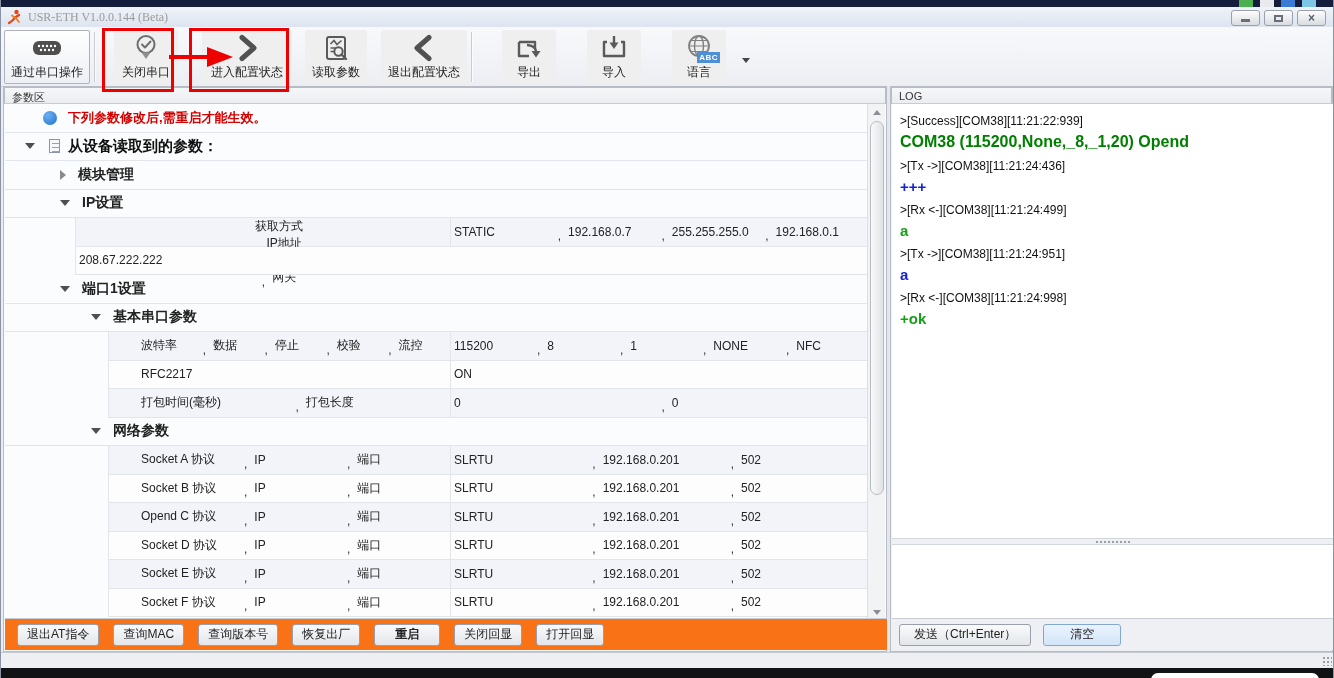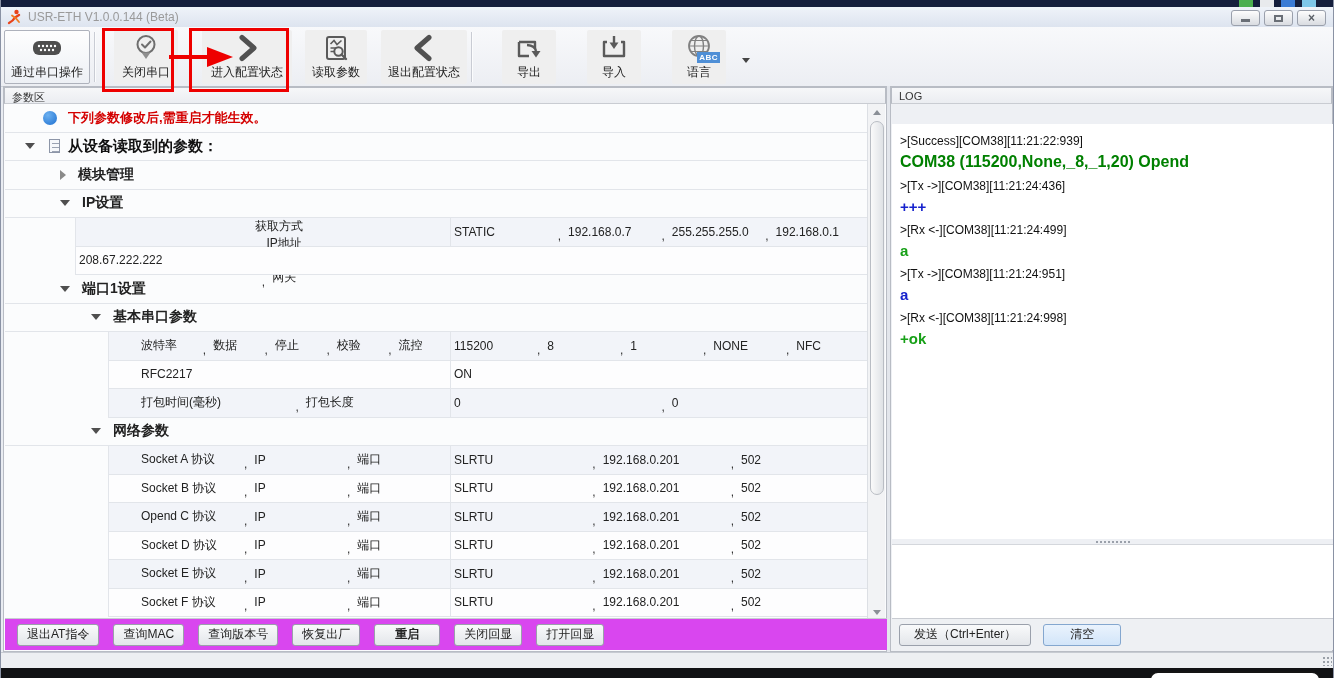--- a/index.html
+++ b/index.html
@@ -7,21 +7,21 @@
        font-family:"Liberation Sans","DejaVu Sans",sans-serif;
        background:#e9ecf2;border-left:1px solid #8a92a4;border-right:1px solid #8a92a4;
        box-sizing:border-box;}
   
   .top-strip{position:absolute;left:0;top:0;width:1334px;height:7px;background:#141e3c;}
   .top-strip .dot{position:absolute;top:0;height:7px;width:14px;}
   
   .titlebar{position:absolute;left:0;top:7px;width:1334px;height:20px;
             background:linear-gradient(#eff3f9,#dde4ef);border-bottom:1px solid #cdd4e0;}
   .appicon{position:absolute;left:6px;top:2px;width:16px;height:16px;}
-  .wtitle{position:absolute;left:27px;top:3px;font-size:12px;color:#9a9a9a;}
+  .wtitle{position:absolute;left:27px;top:3px;font-size:12px;color:#9a9a9a;font-family:Liberation Serif, serif;}
   .winbtns{position:absolute;right:9px;top:3px;display:flex;gap:4px;}
   .wbtn{width:29px;height:16px;border:1px solid #9aa0ac;border-radius:3px;
         background:linear-gradient(#fdfdfd,#d9dce1);display:flex;align-items:center;justify-content:center;
         box-sizing:border-box;color:#5a5f66;}
   .g-min{width:9px;height:3px;background:#6a6f76;margin-top:5px;}
   .g-max{width:9px;height:7px;border:2px solid #6a6f76;box-sizing:border-box;}
   .g-close{font-size:12px;font-weight:bold;line-height:12px;}
   
   .toolbar{position:absolute;left:0;top:27px;width:1334px;height:59px;
            background:linear-gradient(#f8f9fb,#eceef3);border-bottom:1px solid #cfd3da;
@@ -81,28 +81,28 @@
   
   .vscroll{position:absolute;right:1px;top:17px;width:17px;height:516px;background:#f2f3f5;
            border-left:1px solid #dcdfe4;}
   .sc-up,.sc-dn{position:absolute;left:0;width:17px;height:16px;display:flex;align-items:center;justify-content:center;}
   .sc-up{top:0;} .sc-dn{bottom:0;}
   .sc-up b{width:0;height:0;border-left:4px solid transparent;border-right:4px solid transparent;border-bottom:5px solid #8a8f96;}
   .sc-dn b{width:0;height:0;border-left:4px solid transparent;border-right:4px solid transparent;border-top:5px solid #8a8f96;}
   .sc-thumb{position:absolute;left:2px;top:17px;width:12px;height:372px;border:1px solid #b9bdc4;
             border-radius:7px;background:linear-gradient(90deg,#fafafa,#dfe2e6);}
   
-  .param-footer{position:absolute;left:1px;bottom:1px;width:882px;height:32px;background:#d946ef;
+  .param-footer{position:absolute;left:1px;bottom:1px;width:882px;height:32px;background:#f97316;
                 border-top:1px solid #c9ccd2;display:flex;align-items:center;padding-left:12px;gap:14px;box-sizing:border-box;}
   .pbtn{min-width:66px;height:22px;border:1px solid #9aa0ab;border-radius:3px;font-size:12px;color:#222;
         background:linear-gradient(#f9fafb,#e3e6ea);padding:0 9px;font-family:inherit;}
   .pbtn.bold{font-weight:bold;}
   
   .log-content{position:absolute;left:1px;top:17px;width:441px;height:435px;background:#fff;
-               border-bottom:1px solid #d4d7dc;overflow:hidden;padding:2px 8px;box-sizing:border-box;margin-top:20px;}
+               border-bottom:1px solid #d4d7dc;overflow:hidden;padding:2px 8px;box-sizing:border-box;}
   .le-meta{margin:8px 0 0 0;font-size:12px;color:#111;}
   .le-open{margin:5px 0 0 0;font-size:16px;font-weight:bold;color:#008000;}
   .le-tx{margin:5px 0 0 0;font-size:15px;font-weight:bold;color:#1622cd;}
   .le-rx{margin:5px 0 0 0;font-size:15px;font-weight:bold;color:#17a017;}
   .log-split{position:absolute;left:1px;top:452px;width:441px;height:5px;background:#eef0f4;
              display:flex;align-items:center;justify-content:center;}
   .log-split i{width:34px;border-top:2px dotted #9aa0aa;}
   .send-area{position:absolute;left:1px;top:457px;width:441px;height:76px;background:#fff;border-top:1px solid #d4d7dc;}
   .log-footer{position:absolute;left:1px;bottom:1px;width:441px;height:32px;background:#eef0f3;
               border-top:1px solid #c9ccd2;display:flex;align-items:center;padding-left:7px;gap:12px;box-sizing:border-box;}

